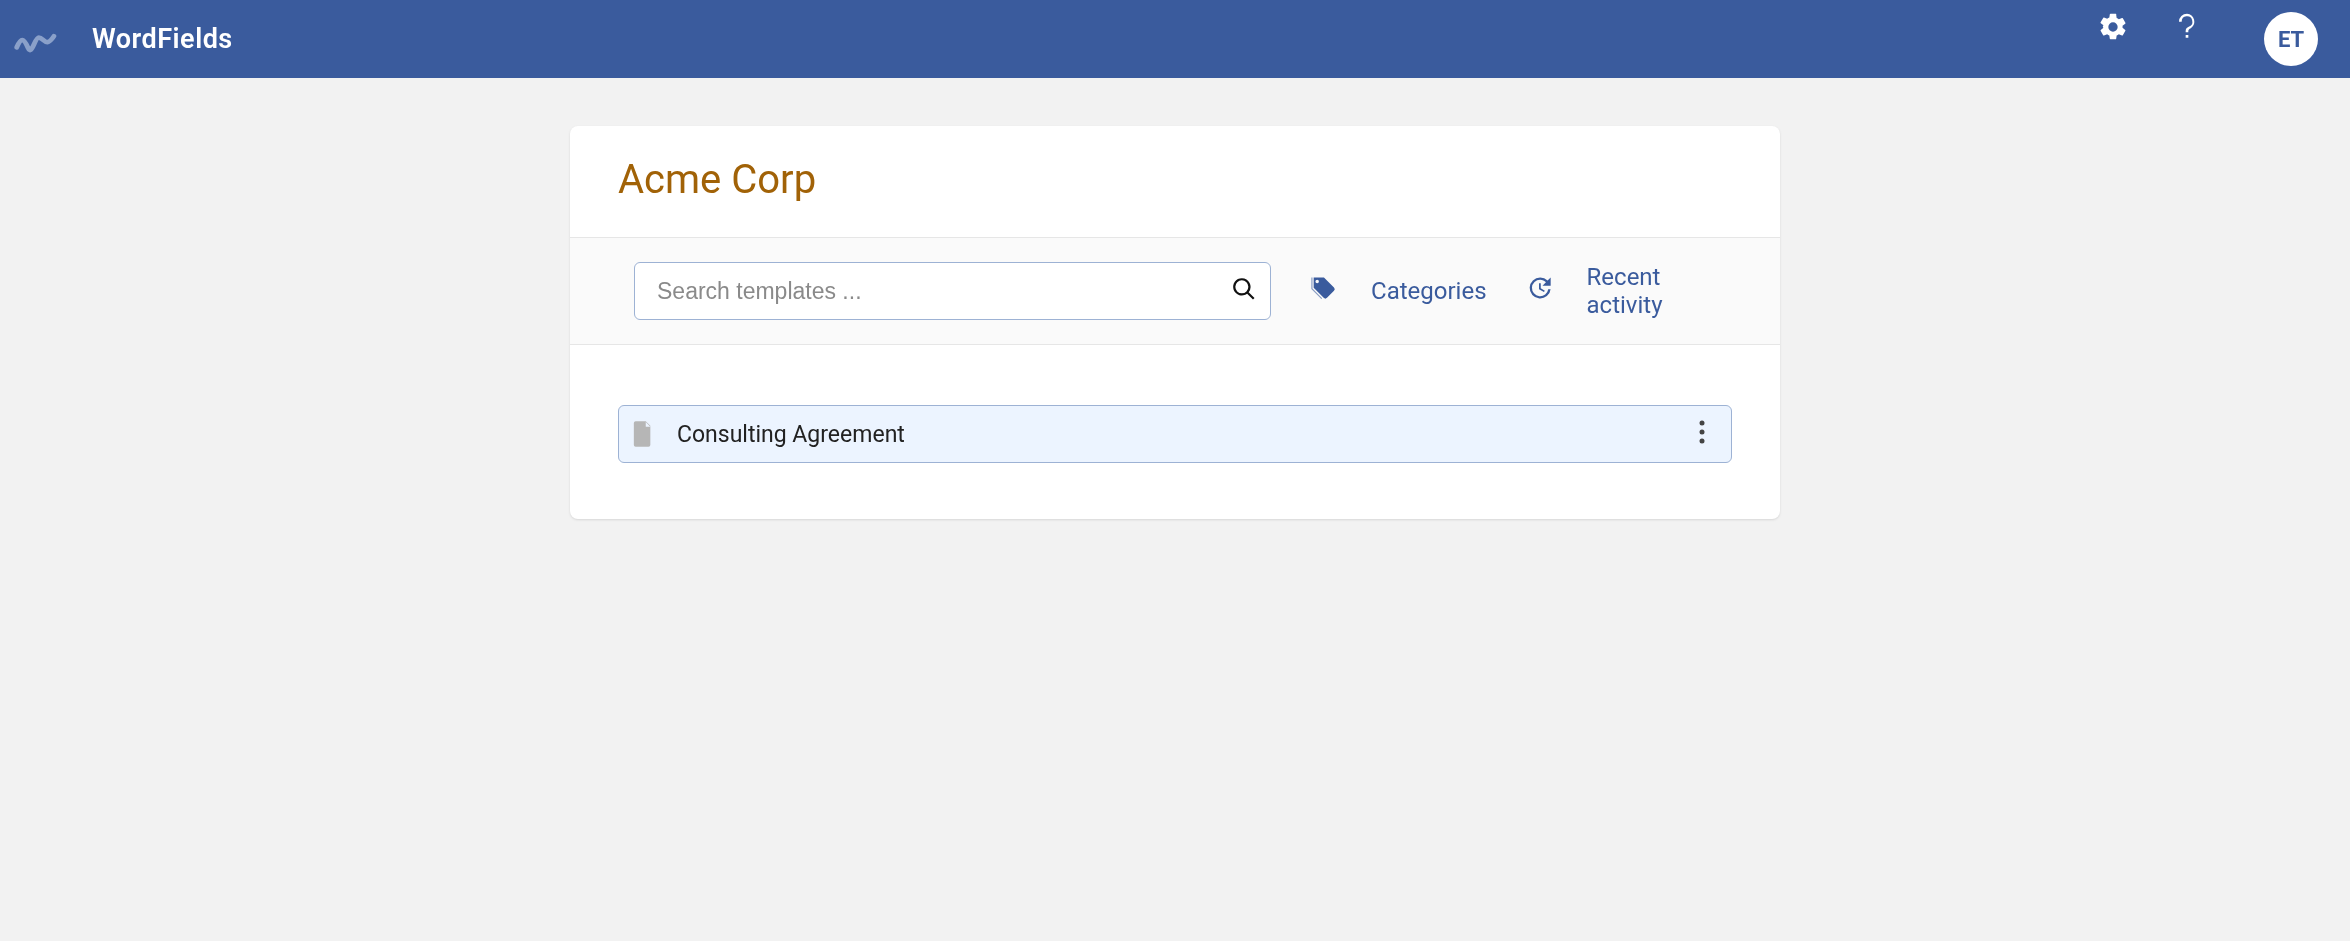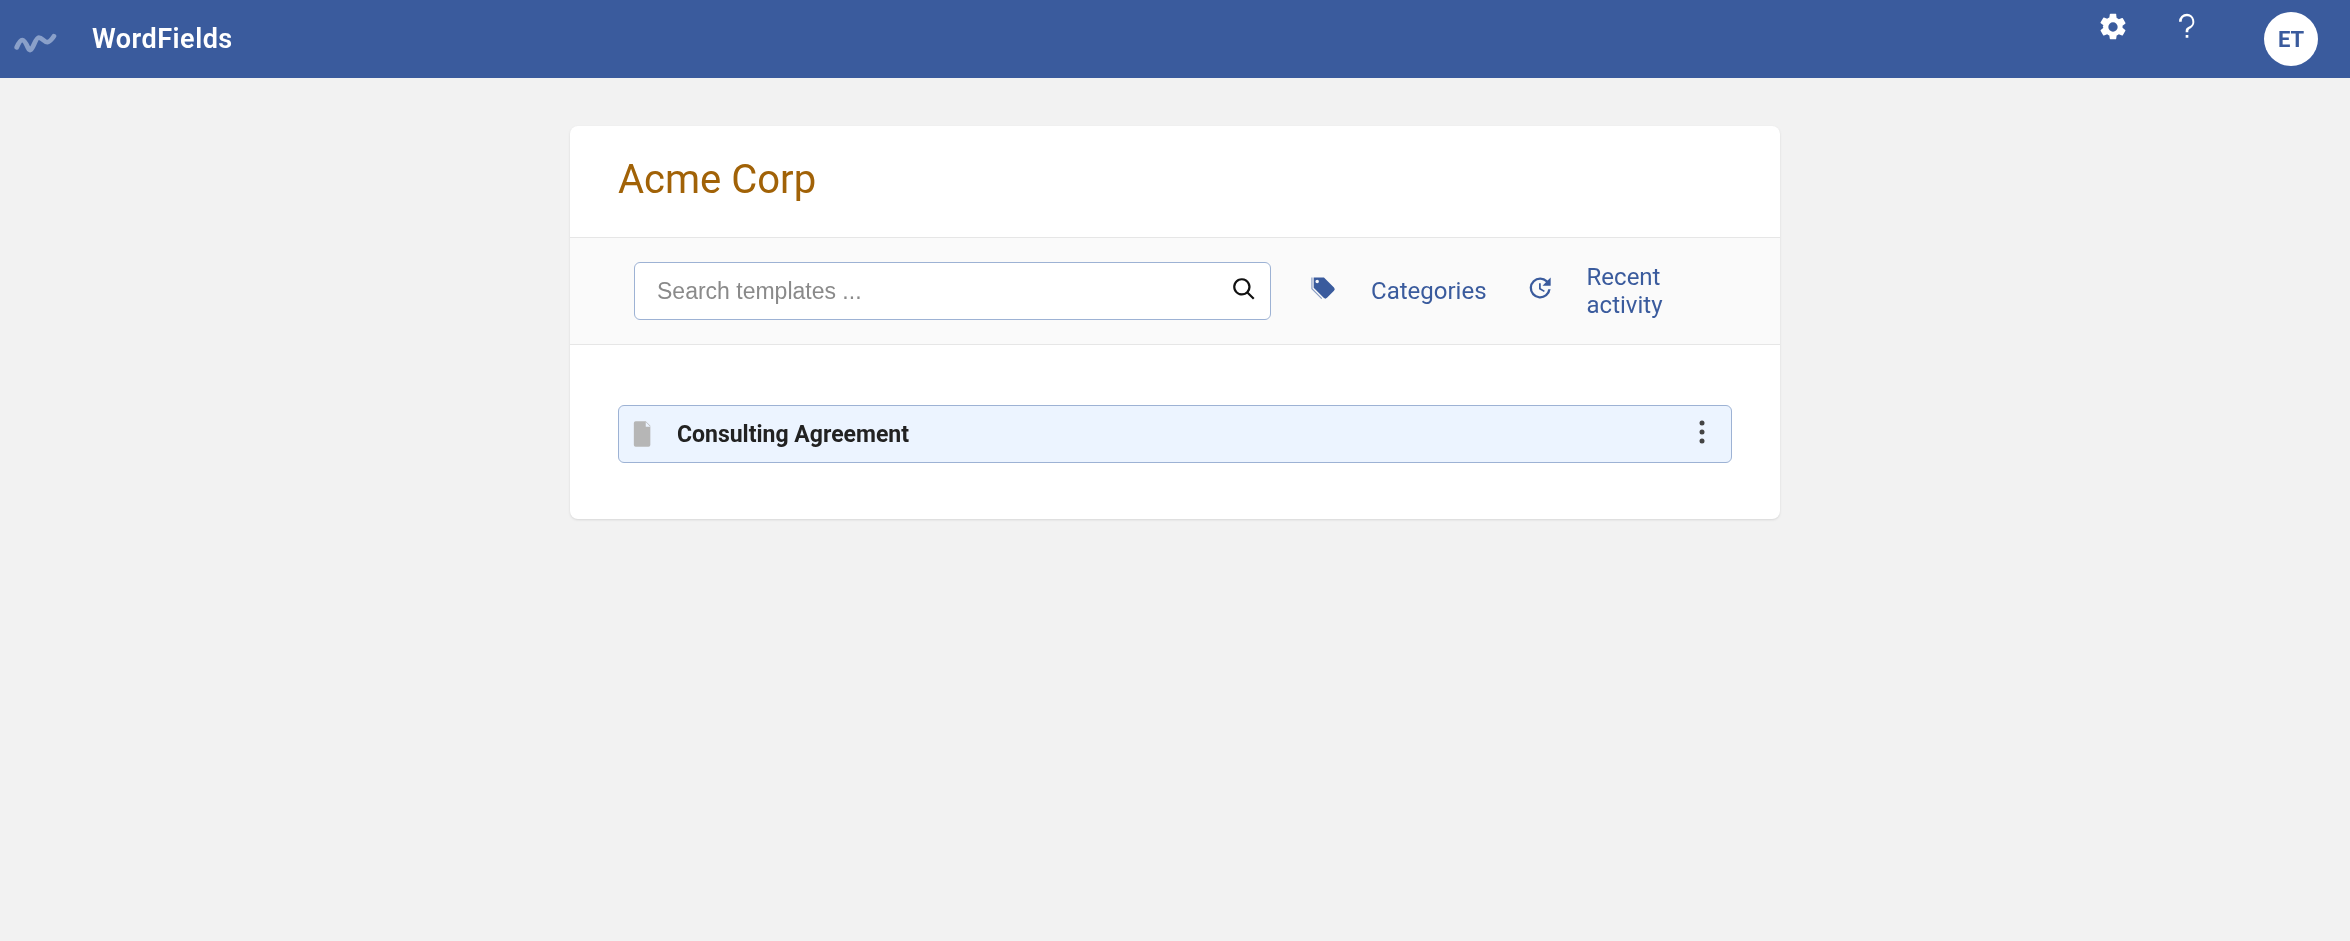--- a/index.html
+++ b/index.html
@@ -144,21 +144,20 @@
   }
   .template-row {
     display: flex;
     align-items: center;
     height: 58px;
     border: 1px solid #9db2d4;
     border-radius: 6px;
     background: #ecf4ff;
     padding: 0 12px 0 10px;
     cursor: pointer;
-    font-weight: bold;
   }
   .template-row .doc-icon {
     width: 28px;
     height: 28px;
     display: flex;
     align-items: center;
     justify-content: center;
     margin-right: 20px;
   }
   .template-row .doc-icon svg { width: 22px; height: 26px; fill: #b6b6b6; }

